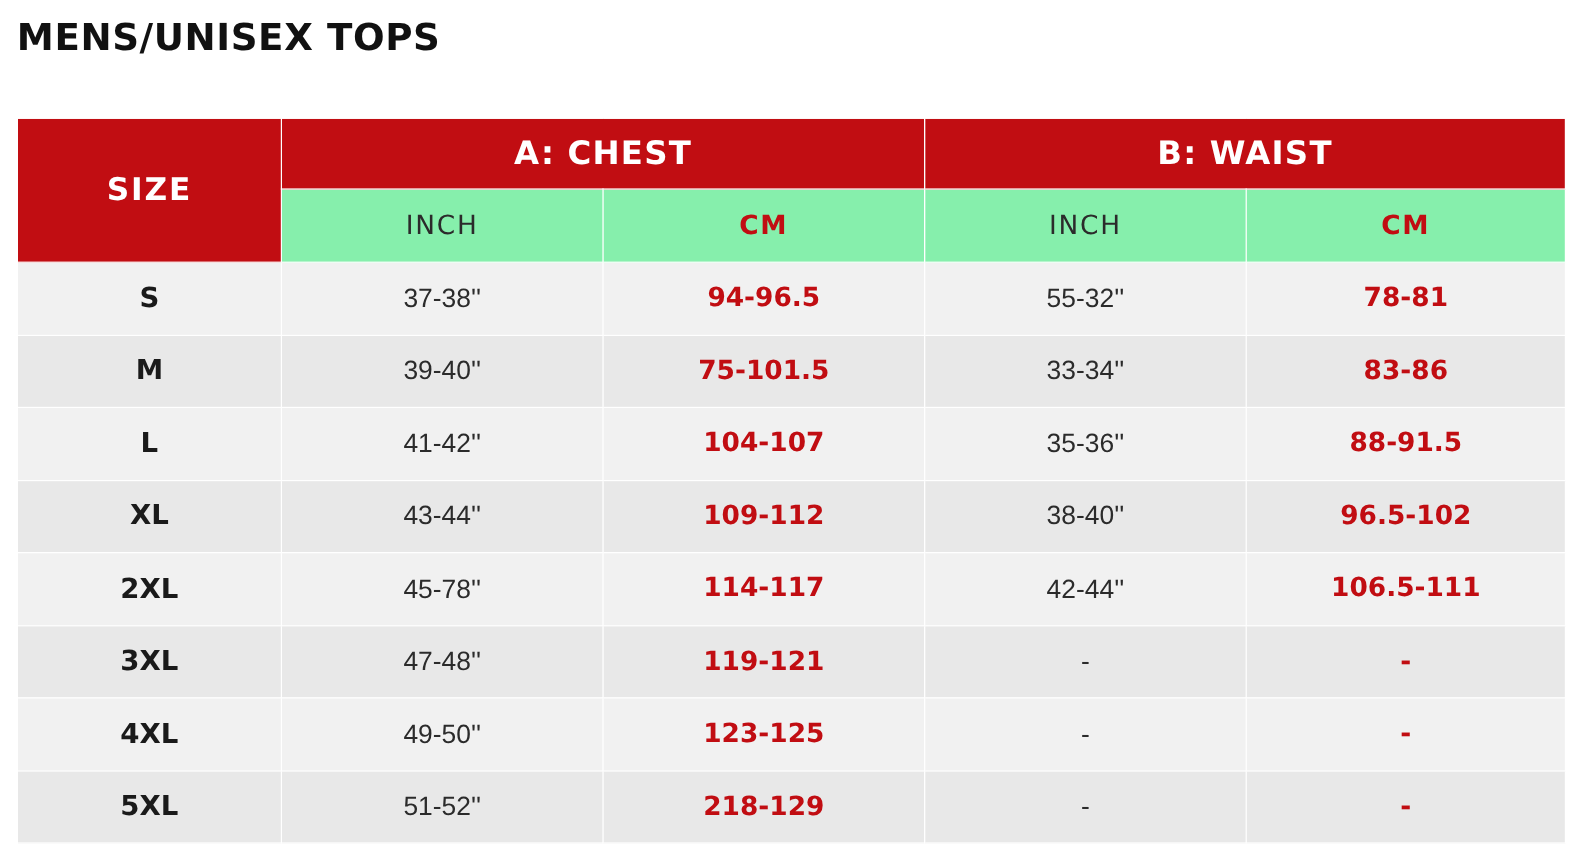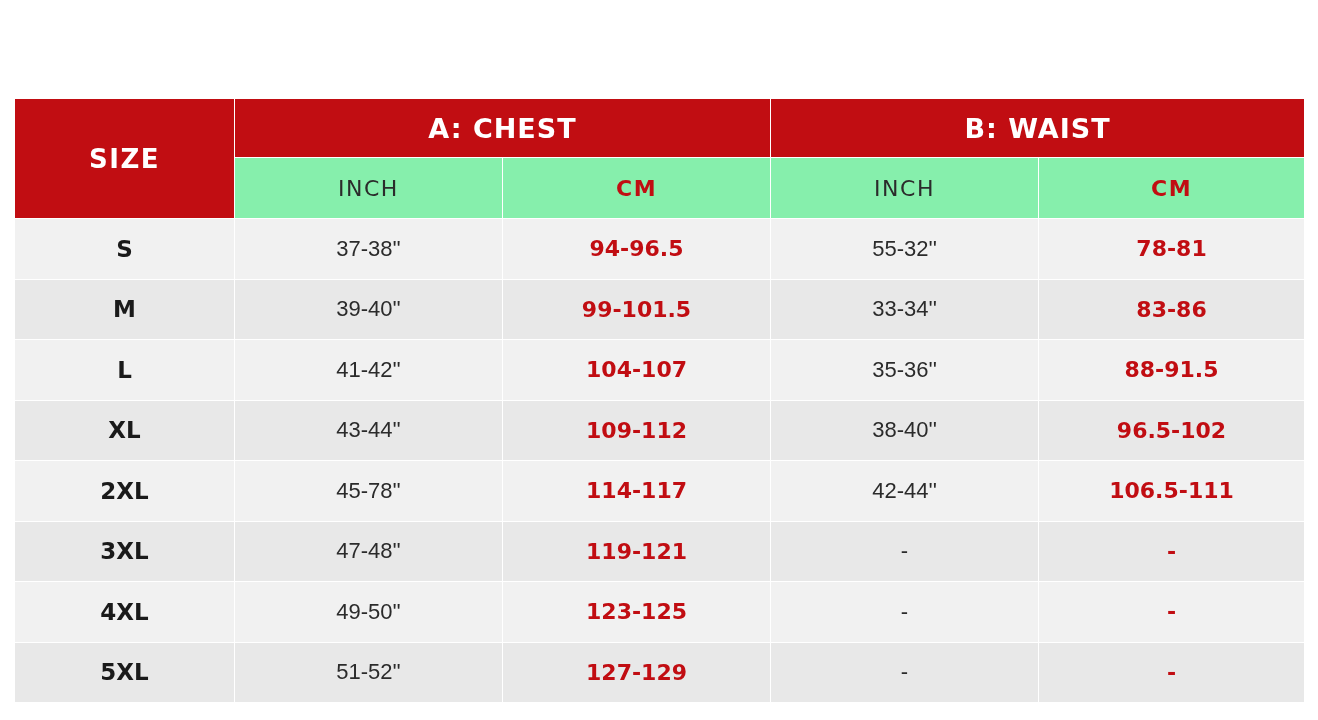--- a/index.html
+++ b/index.html
@@ -101,20 +101,21 @@
     font-weight: bold;
     color: #c10d12;
     font-family: "DejaVu Sans", sans-serif;
   }
 </style>
 </head>
 <body>
 
 <div class="page">
 
+  <div class="page-title">MENS/UNISEX TOPS</div>
 
   <table class="size-table">
     <colgroup>
       <col class="c-size">
       <col class="c-inch1">
       <col class="c-cm1">
       <col class="c-inch2">
       <col class="c-cm2">
     </colgroup>
     <thead>
@@ -134,21 +135,21 @@
       <tr class="odd">
         <td class="size-cell">S</td>
         <td class="inch-cell">37-38''</td>
         <td class="cm-cell">94-96.5</td>
         <td class="inch-cell">55-32''</td>
         <td class="cm-cell">78-81</td>
       </tr>
       <tr class="even">
         <td class="size-cell">M</td>
         <td class="inch-cell">39-40''</td>
-        <td class="cm-cell">99-101.5</td>
+        <td class="cm-cell">75-101.5</td>
         <td class="inch-cell">33-34''</td>
         <td class="cm-cell">83-86</td>
       </tr>
       <tr class="odd">
         <td class="size-cell">L</td>
         <td class="inch-cell">41-42''</td>
         <td class="cm-cell">104-107</td>
         <td class="inch-cell">35-36''</td>
         <td class="cm-cell">88-91.5</td>
       </tr>
@@ -176,20 +177,20 @@
       <tr class="odd">
         <td class="size-cell">4XL</td>
         <td class="inch-cell">49-50''</td>
         <td class="cm-cell">123-125</td>
         <td class="inch-cell">-</td>
         <td class="cm-cell">-</td>
       </tr>
       <tr class="even">
         <td class="size-cell">5XL</td>
         <td class="inch-cell">51-52''</td>
-        <td class="cm-cell">127-129</td>
+        <td class="cm-cell">218-129</td>
         <td class="inch-cell">-</td>
         <td class="cm-cell">-</td>
       </tr>
     </tbody>
   </table>
 
 </div>
 
 </body></html>

